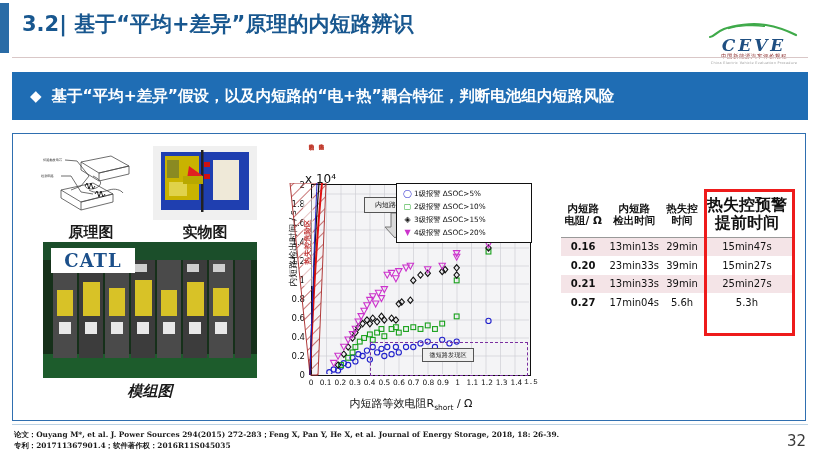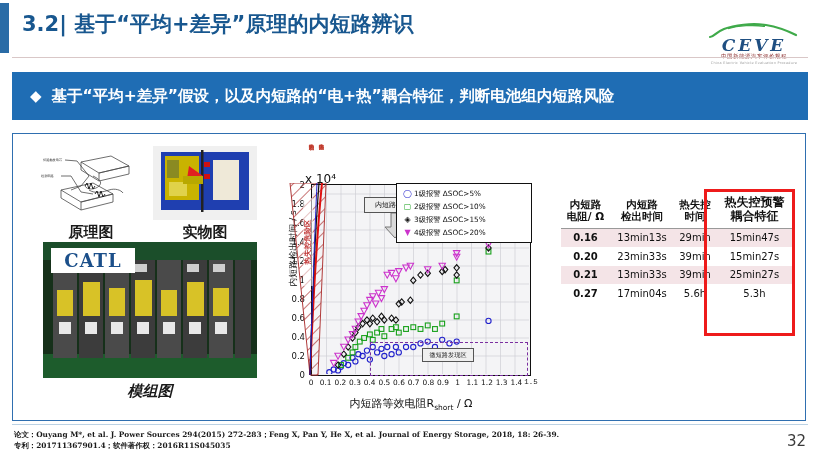--- a/index.html
+++ b/index.html
@@ -494,23 +494,23 @@
               <div>电阻/ Ω</div>
             </th>
             <th>
               <div>内短路</div>
               <div>检出时间</div>
             </th>
             <th>
               <div>热失控</div>
               <div>时间</div>
             </th>
-            <th style="font-size: 12px;">
+            <th style="font-size: 16px;">
               <div>热失控预警</div>
-              <div>耦合特征</div>
+              <div>提前时间</div>
             </th>
           </tr>
         </thead>
       <tbody id="tbody">
           <tr>
             <td class="col-r">0.16</td>
             <td>13min13s</td>
             <td>29min</td>
             <td>15min47s</td>
           </tr>

